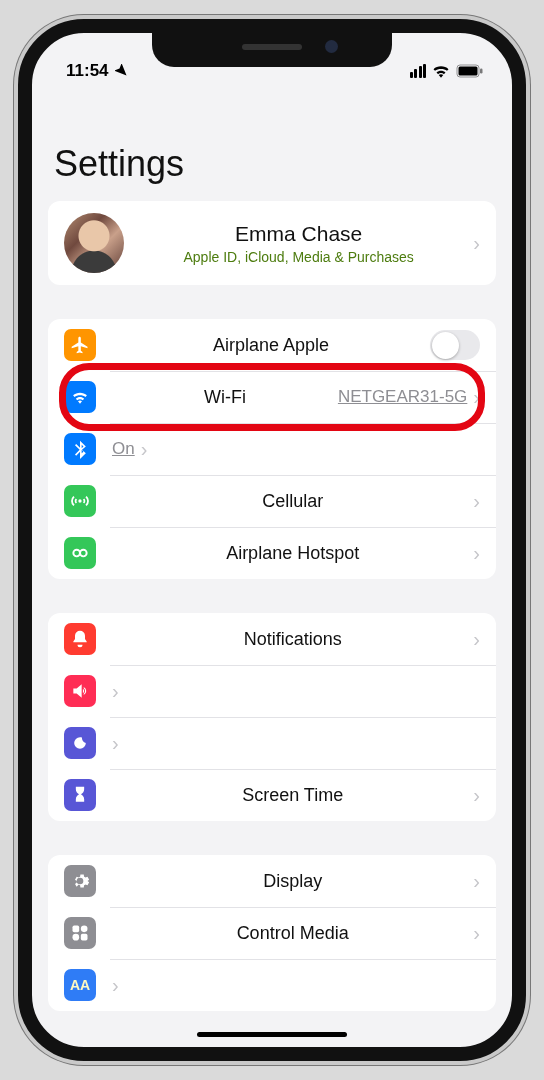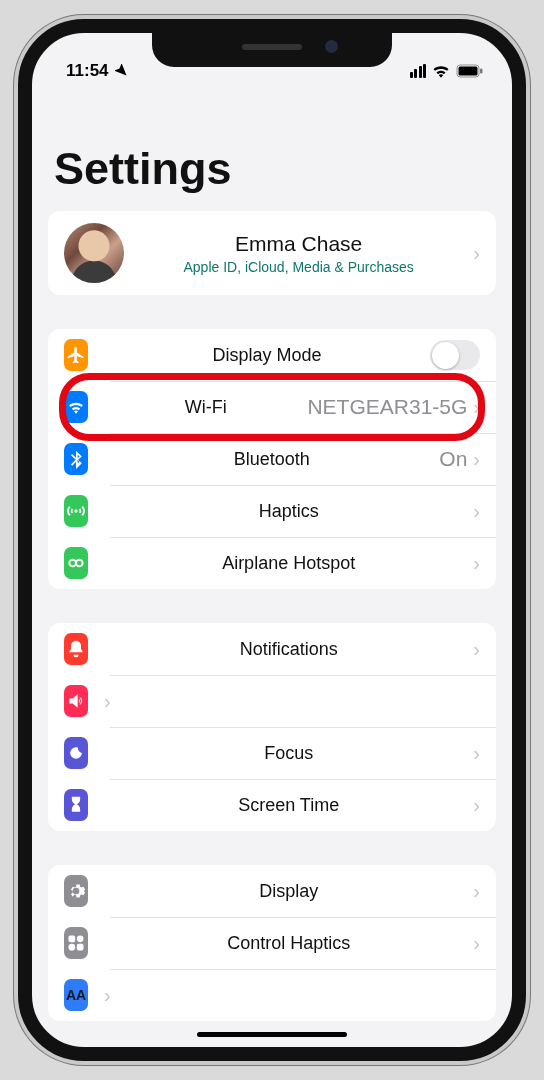--- a/index.html
+++ b/index.html
@@ -50,21 +50,21 @@
   .sig-bars span:nth-child(1){height:6px;}
   .sig-bars span:nth-child(2){height:9px;}
   .sig-bars span:nth-child(3){height:12px;}
   .sig-bars span:nth-child(4){height:14px;}
   .screen {
     position:absolute;top:0;left:0;right:0;bottom:0;
     padding-top:110px;
     overflow:hidden;
   }
   .page-title{
-    font-size:45px;font-weight:700;color:#111;
+    font-size:36px;font-weight:400;color:#111;
     padding:0 14px 16px 22px;
   }
   .group{
     background:#fff;
     border-radius:12px;
     margin:0 16px 34px 16px;
     overflow:hidden;
     text-align:center;
   }
   .profile-row{
@@ -76,35 +76,35 @@
     background:linear-gradient(135deg,#b58e74 0%,#70493e 35%,#c9a08a 60%,#5e3c35 100%);
     flex-shrink:0;overflow:hidden;position:relative;
   }
   .avatar::after{
     content:"";position:absolute;inset:0;
     background:
       radial-gradient(circle at 50% 38%,#e9c7a9 0 15px,transparent 16px),
       radial-gradient(circle at 50% 100%, #3b3b3b 0 22px, transparent 23px);
   }
   .profile-name{font-size:21px;font-weight:400;color:#111;}
-  .profile-sub{font-size:14px;color:#0f766e;margin-top:3px;}
+  .profile-sub{font-size:14px;color:#4d7c0f;margin-top:3px;}
   .row{
     display:flex;align-items:center;
     height:52px;padding:0 16px 0 16px;position:relative;
   }
   .row + .row::before{
     content:"";position:absolute;top:0;left:62px;right:0;height:1px;background:#e2e2e6;
   }
   .icon{
-    width:24px;height:32px;border-radius:7px;flex-shrink:0;
-    display:flex;align-items:center;justify-content:center;color:#0f172a;font-size:18px;
+    width:32px;height:32px;border-radius:7px;flex-shrink:0;
+    display:flex;align-items:center;justify-content:center;color:#fef9c3;font-size:18px;
     margin-right:16px;
   }
   .row-label{flex:1;font-size:18px;color:#111;}
-  .row-detail{font-size:21px;color:#8e8e93;margin-right:6px;}
+  .row-detail{font-size:17px;color:#8e8e93;margin-right:6px;text-decoration:underline;}
   .chevron{color:#c6c6ca;font-size:20px;}
   .toggle{
     width:50px;height:30px;border-radius:15px;background:#e9e9ec;position:relative;
   }
   .toggle::after{
     content:"";position:absolute;width:27px;height:27px;border-radius:50%;
     background:#fff;left:1.5px;top:1.5px;box-shadow:0 1px 3px rgba(0,0,0,.3);
   }
   .highlight{
     position:absolute;border:7px solid #e30613;border-radius:30px;
@@ -175,51 +175,50 @@
       </div>
     </div>
 
     <div class="group">
       <div class="row">
         <div class="icon ic-orange">
           <svg width="20" height="20" viewBox="0 0 24 24" fill="#fff">
               <path d="M21 16v-2l-8-5V3.5C13 2.7 12.3 2 11.5 2S10 2.7 10 3.5V9l-8 5v2l8-2.5V19l-2 1.5V22l3.5-1L15 22v-1.5L13 19v-5.5l8 2.5z"></path>
             </svg>
         </div>
-        <span class="row-label">Display Mode</span>
+        <span class="row-label">Airplane Apple</span>
         <div class="toggle"></div>
       </div>
       <div class="row" style="position:relative">
         <div class="highlight"></div>
         <div class="icon ic-blue">
           <svg width="20" height="20" viewBox="0 0 24 24" fill="#fff">
               <path d="M12 20l-2.4-2.9c1.4-1.2 3.4-1.2 4.8 0L12 20zm-5-6c2.8-2.5 7.2-2.5 10 0l-1.7 2c-1.8-1.6-4.8-1.6-6.6 0L7 14zm-3.3-4C8 5.9 16 5.9 20.3 10l-1.7 2c-3.3-3-9.9-3-13.2 0L3.7 10z"></path>
             </svg>
         </div>
         <span class="row-label">Wi-Fi</span>
         <span class="row-detail">NETGEAR31-5G</span>
         <span class="chevron">›</span>
       </div>
       <div class="row">
         <div class="icon ic-blue">
           <svg width="20" height="20" viewBox="0 0 24 24" fill="#fff">
               <path d="M12 2v8.6L7.4 6 6 7.4 11.6 13 6 18.6 7.4 20l4.6-4.6V24l7-7-4.6-4 4.6-4-7-7zm2 4.8L16.2 9 14 11.2V6.8zm0 10.4V13l2.2 2.2L14 17.2z"></path>
             </svg>
         </div>
-        <span class="row-label">Bluetooth</span>
         <span class="row-detail">On</span>
         <span class="chevron">›</span>
       </div>
       <div class="row">
         <div class="icon ic-green">
           <svg width="20" height="20" viewBox="0 0 24 24" fill="#fff">
               <path d="M4 6a8 8 0 000 12l1.5-1.5a6 6 0 010-9L4 6zm3 3a4 4 0 000 6l1.5-1.5a2 2 0 010-3L7 9zm10 0l-1.5 1.5a2 2 0 010 3L17 15a4 4 0 000-6zm3-3l-1.5 1.5a6 6 0 010 9L20 18a8 8 0 000-12zM12 10a2 2 0 100 4 2 2 0 000-4z"></path>
             </svg>
         </div>
-        <span class="row-label">Haptics</span>
+        <span class="row-label">Cellular</span>
         <span class="chevron">›</span>
       </div>
       <div class="row">
         <div class="icon ic-green">
           <svg width="20" height="20" viewBox="0 0 24 24" fill="none" stroke="#fff" stroke-width="2.3">
               <circle cx="8" cy="12" r="4"></circle>
               <circle cx="16" cy="12" r="4"></circle>
             </svg>
         </div>
         <span class="row-label">Airplane Hotspot</span>
@@ -244,21 +243,20 @@
             </svg>
         </div>
         <span class="chevron">›</span>
       </div>
       <div class="row">
         <div class="icon ic-indigo">
           <svg width="20" height="20" viewBox="0 0 24 24" fill="#fff">
               <path d="M19 12a7 7 0 01-7 7 7 7 0 010-14c.8 0 1.6.1 2.3.4A7 7 0 0019 12z"></path>
             </svg>
         </div>
-        <span class="row-label">Focus</span>
         <span class="chevron">›</span>
       </div>
       <div class="row">
         <div class="icon ic-indigo">
           <svg width="20" height="20" viewBox="0 0 24 24" fill="#fff">
               <path d="M7 2h10v3c0 3-2 5-4 6 2 1 4 3 4 6v3H7v-3c0-3 2-5 4-6-2-1-4-3-4-6V2z"></path>
             </svg>
         </div>
         <span class="row-label">Screen Time</span>
         <span class="chevron">›</span>
@@ -277,21 +275,21 @@
       </div>
       <div class="row">
         <div class="icon ic-gray">
           <svg width="20" height="20" viewBox="0 0 24 24" fill="#fff">
               <rect x="3" y="3" width="8" height="8" rx="2"></rect>
               <rect x="13" y="3" width="8" height="8" rx="4"></rect>
               <rect x="3" y="13" width="8" height="8" rx="4"></rect>
               <rect x="13" y="13" width="8" height="8" rx="2"></rect>
             </svg>
         </div>
-        <span class="row-label">Control Haptics</span>
+        <span class="row-label">Control Media</span>
         <span class="chevron">›</span>
       </div>
       <div class="row">
         <div class="icon ic-bluea" style="font-size:14px;font-weight:700;">AA</div>
         <span class="chevron">›</span>
       </div>
     </div>
   </div>
 
   <div class="home-ind"></div>

